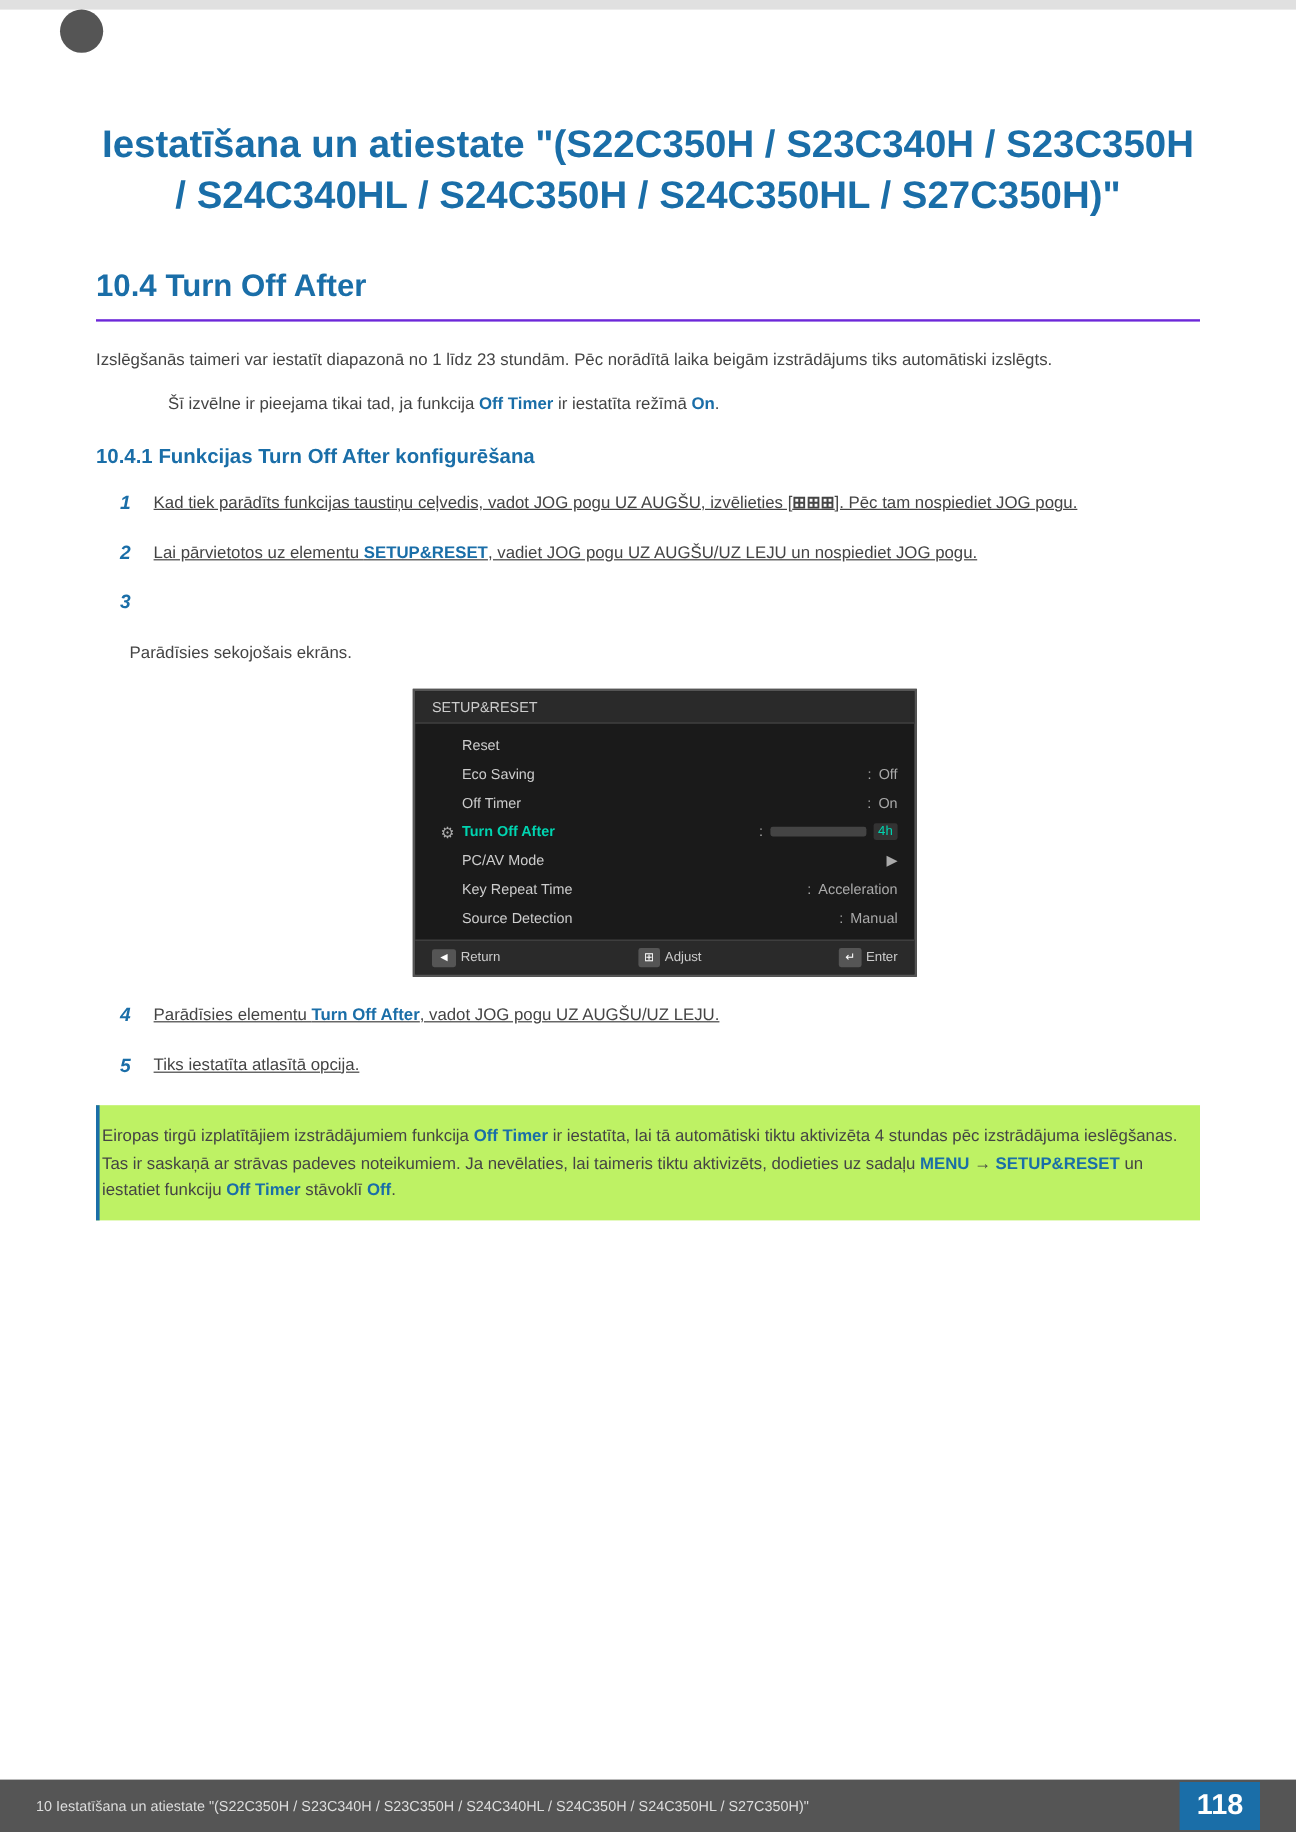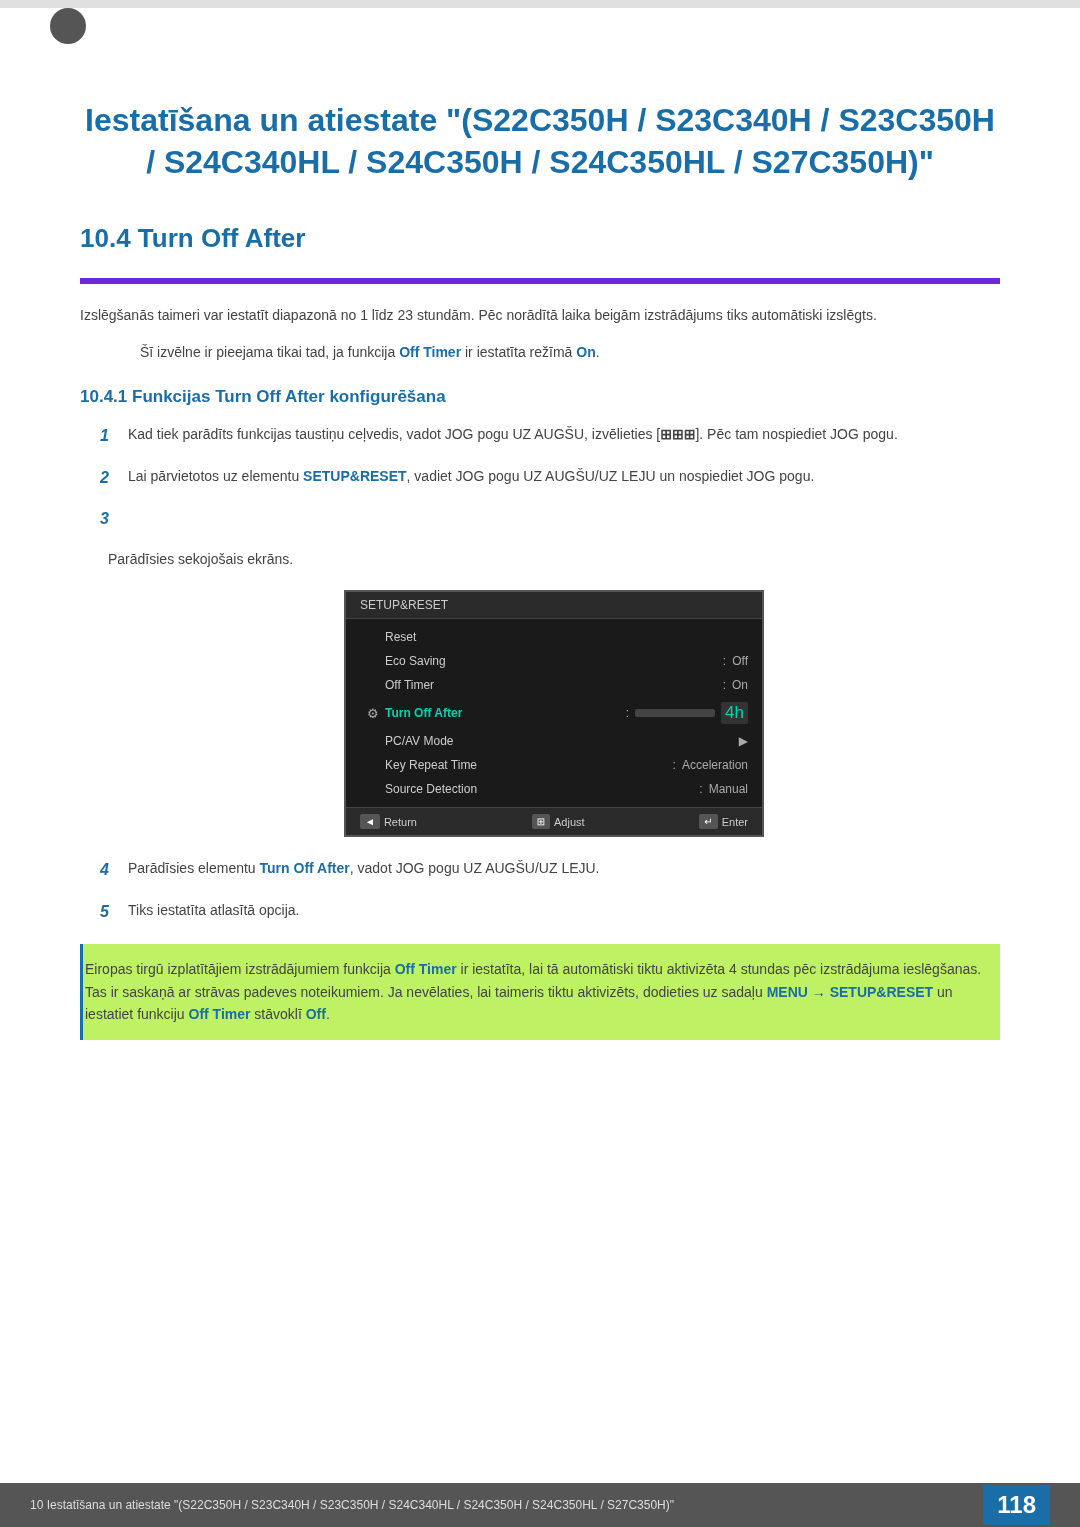--- a/index.html
+++ b/index.html
@@ -46,22 +46,22 @@
       margin-top: 60px;
       margin-bottom: 40px;
     }
 
     
     .section-header {
       font-size: 26px;
       font-weight: bold;
       color: #1a6ea8;
       margin-bottom: 20px;
-      border-bottom: 6px solid #6d28d9;
-      padding-bottom: 24px;
+      border-bottom: 2px solid #6d28d9;
+      padding-bottom: 12px;
     }
 
     
     .body-text {
       font-size: 14px;
       color: #444;
       line-height: 1.6;
       margin-bottom: 14px;
     }
 
@@ -96,20 +96,21 @@
     }
     .step-num {
       font-style: italic;
       font-size: 16px;
       color: #1a6ea8;
       min-width: 28px;
       font-weight: bold;
     }
     .step-content {
       flex: 1;
+      text-decoration: underline;
     }
     .blue { color: #1a6ea8; }
     .bold-blue { font-weight: bold; color: #1a6ea8; }
 
     
     .screen-container {
       display: flex;
       justify-content: center;
       margin: 20px 0 20px 28px;
     }
@@ -165,21 +166,21 @@
       border-radius: 2px;
       overflow: hidden;
     }
     .progress-bar-fill {
       height: 100%;
       background: #00d4b0;
       width: 90%;
     }
     .progress-label {
       color: #00d4b0;
-      font-size: 17px;
+      font-size: 11px;
       background: #333;
       padding: 1px 4px;
       border-radius: 2px;
     }
     .gear-icon-indicator {
       position: absolute;
       left: 10px;
       color: #aaa;
       font-size: 13px;
     }

